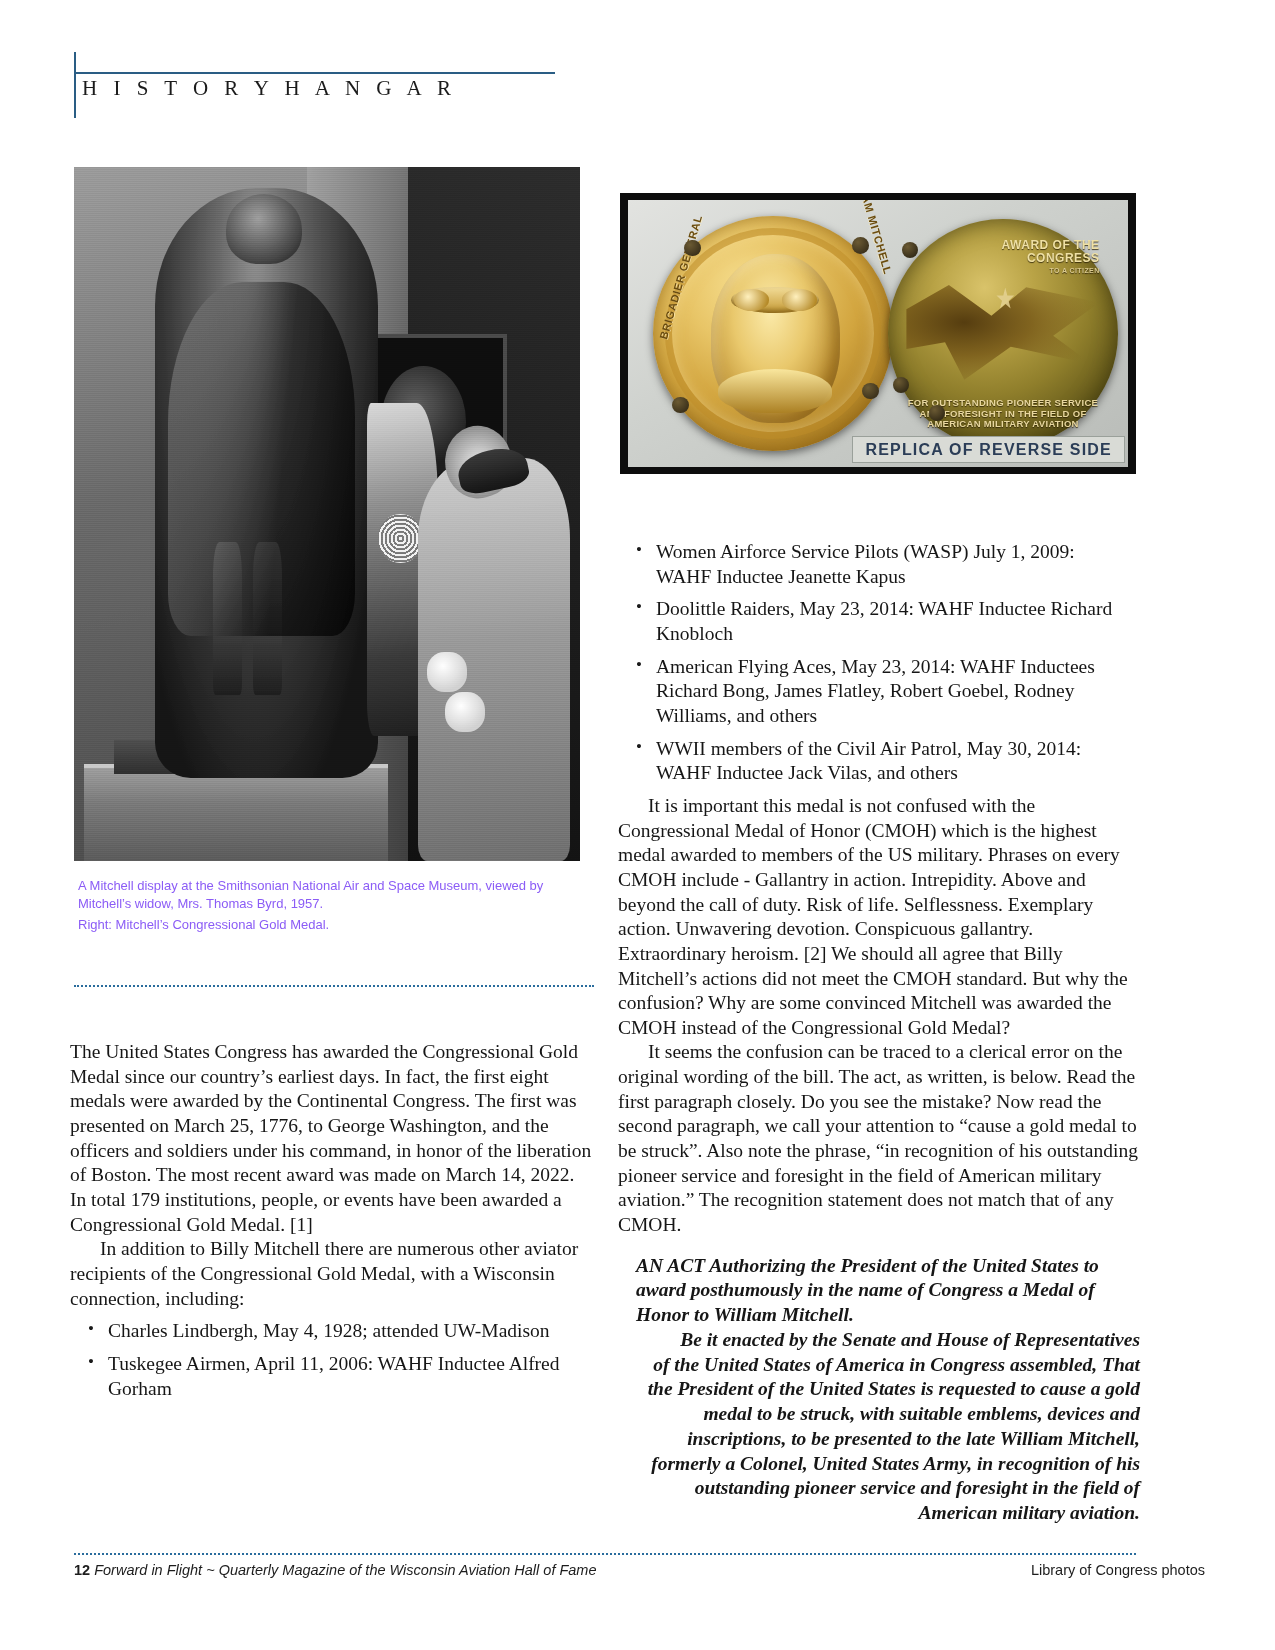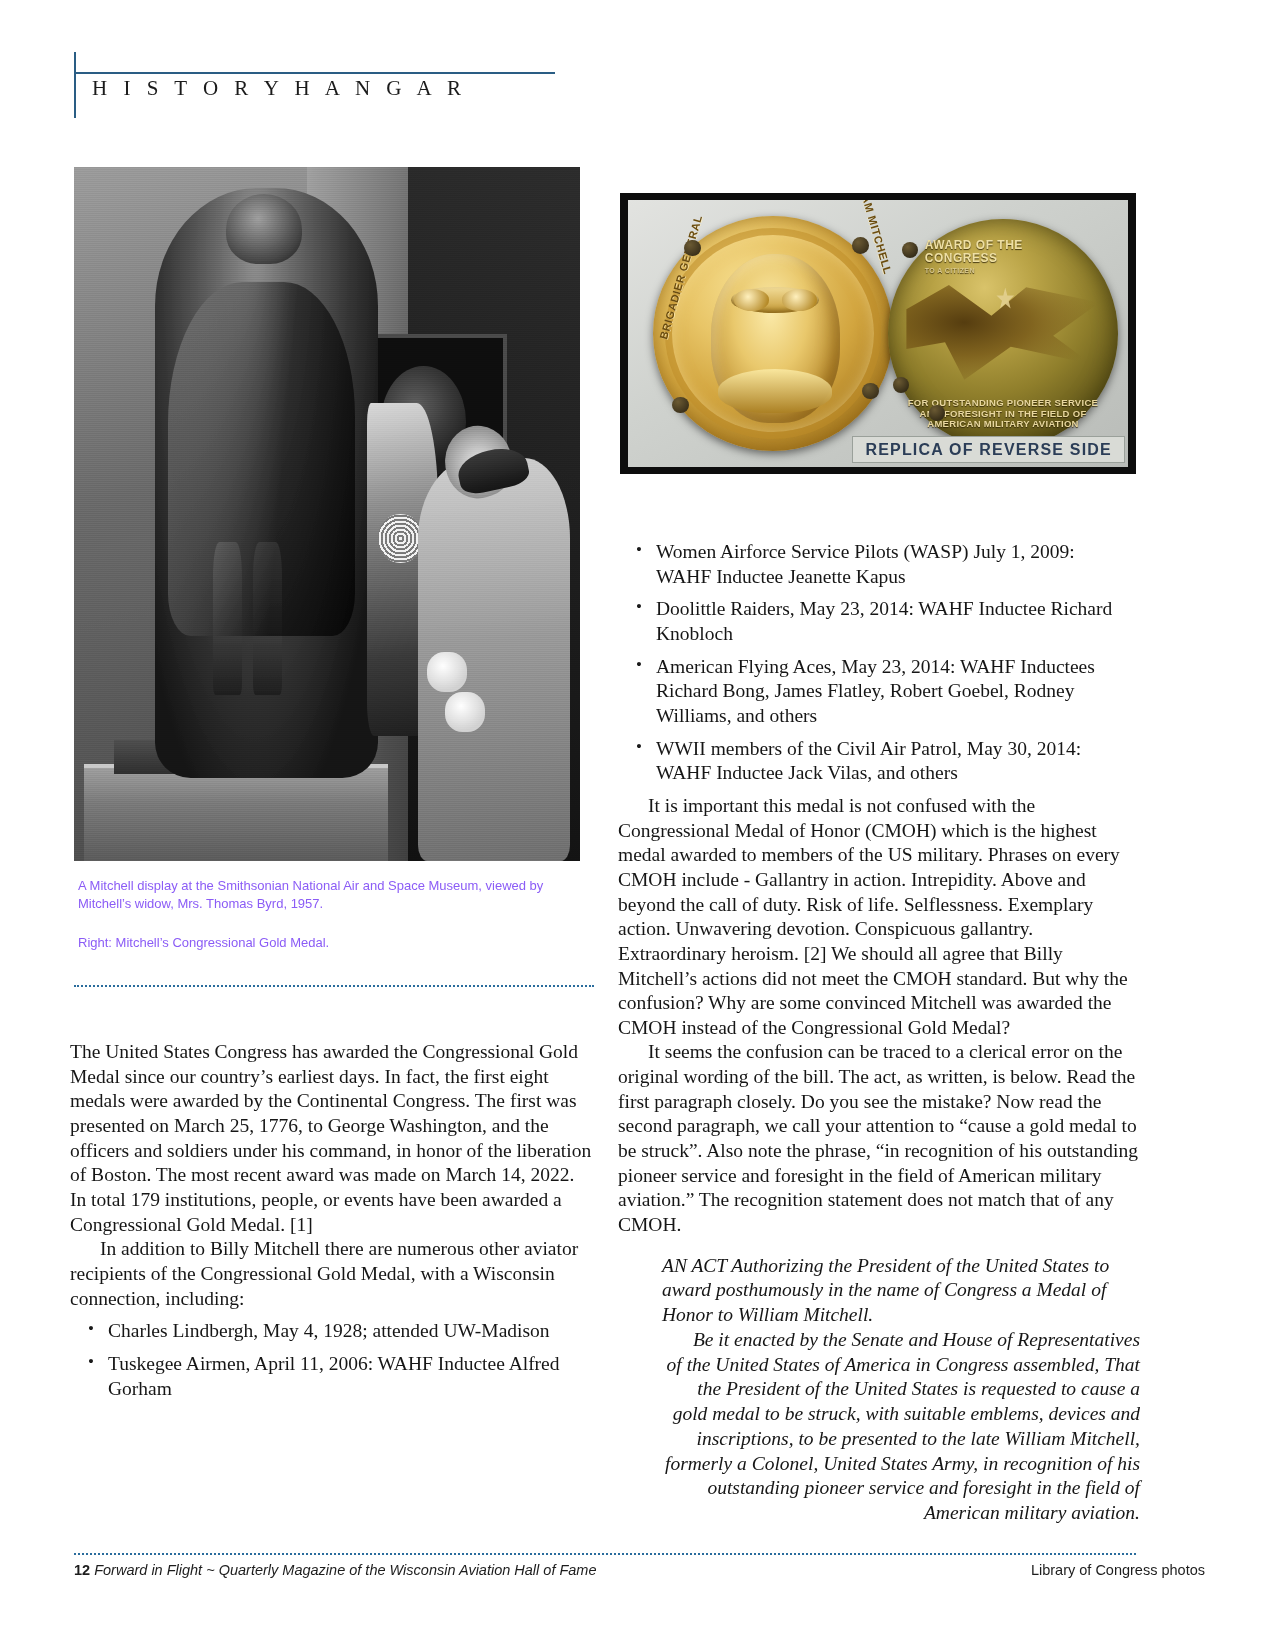--- a/index.html
+++ b/index.html
@@ -15,21 +15,21 @@
   
   .hdr-vrule {
     position:absolute; left:74px; top:52px; width:2px; height:66px;
     background:#2a5d84;
   }
   .hdr-hrule {
     position:absolute; left:74px; top:72px; width:481px; height:2px;
     background:#2a5d84;
   }
   .hdr-title {
-    position:absolute; left:92px; top:76px;
+    position:absolute; left:82px; top:76px;
     font-family:"Liberation Serif", serif;
     font-size:21px; letter-spacing:5.5px; color:#1b1b1b;
   }
 
   
   .photo-statue {
     position:absolute; left:74px; top:167px; width:506px; height:694px;
     overflow:hidden;
     background:#3b3b3b;
   }
@@ -128,21 +128,21 @@
     background:repeating-linear-gradient(0deg, rgba(255,255,255,.035) 0 1px, rgba(0,0,0,.035) 1px 2px);
     mix-blend-mode:overlay;
   }
 
   
   .caption {
     position:absolute; left:78px; top:877px; width:510px;
     font-family:"Liberation Sans", sans-serif;
     font-size:13px; line-height:1.35; color:#8b5cf6;
   }
-  .caption .cap2 { margin-top:22px; }
+  .caption .cap2 { margin-top:4px; }
 
   
   .dot-divider {
     position:absolute; border-top:2px dotted #2a6c9c; height:0;
   }
   .div-left { left:74px; top:985px; width:520px; }
   .div-foot { left:74px; top:1553px; width:1062px; }
 
   
   .photo-medals {
@@ -219,21 +219,21 @@
     box-shadow: inset 0 0 22px rgba(40,35,5,.6), 0 3px 9px rgba(0,0,0,.5);
   }
   .mr-eagle {
     position:absolute; left:8%; top:26%; width:84%; height:48%;
     background:
       radial-gradient(ellipse at 30% 40%, rgba(80,55,12,.95) 0%, rgba(120,90,25,.85) 35%, rgba(60,45,10,.0) 72%);
     clip-path: polygon(0% 28%, 22% 6%, 44% 34%, 62% 8%, 100% 22%, 76% 52%, 96% 78%, 54% 62%, 30% 92%, 20% 58%, 0% 64%);
   }
   .mr-top-text {
     position:absolute; left:16%; top:9%; width:76%;
-    text-align:left;
+    text-align:right;
     color:#efe0a4; font-family:"Liberation Sans", sans-serif;
     font-size:12px; font-weight:700; line-height:1.05;
     letter-spacing:.5px;
     text-shadow:0 1px 1px rgba(40,30,2,.8);
   }
   .mr-top-sub {
     font-size:7px; font-weight:700; letter-spacing:.4px; display:block; margin-top:2px;
     color:#d9c98f;
   }
   .mr-star {
@@ -288,23 +288,24 @@
     position:relative; padding-left:30px; margin:8px;
   }
   ul.bul li::before {
     content:"\2022";
     position:absolute; left:10px; top:-1px;
     font-size:17px; color:#1a1a1a;
   }
 
   .quote-block {
     margin-top:16px;
-    margin-left:44px;
+    margin-left:18px;
     font-style:italic;
     line-height:1.27;
+    font-weight:bold;
   }
   .quote-block p { text-indent:0; }
   .quote-block p + p { text-indent:30px;text-align:right; }
 
   
   .footer-left {
     position:absolute; left:74px; top:1562px;
     font-family:"Liberation Sans", sans-serif;
     font-size:14.5px; color:#1d1d1d; white-space:nowrap;
   }

